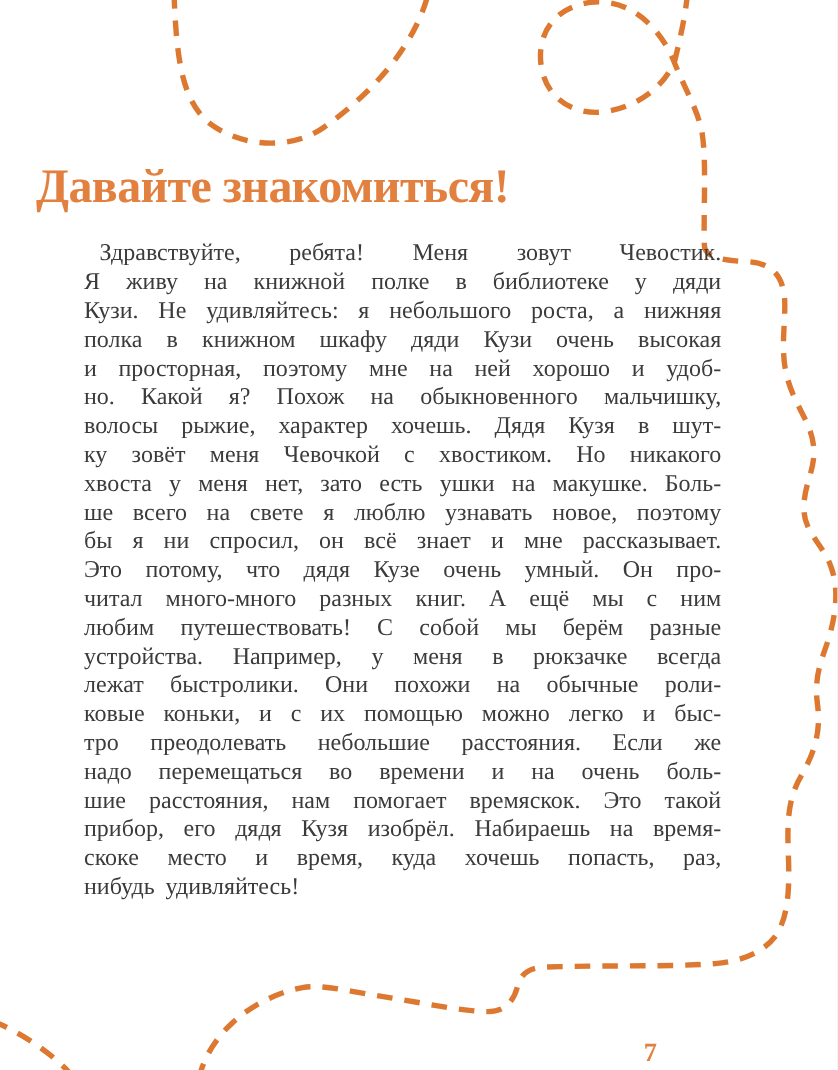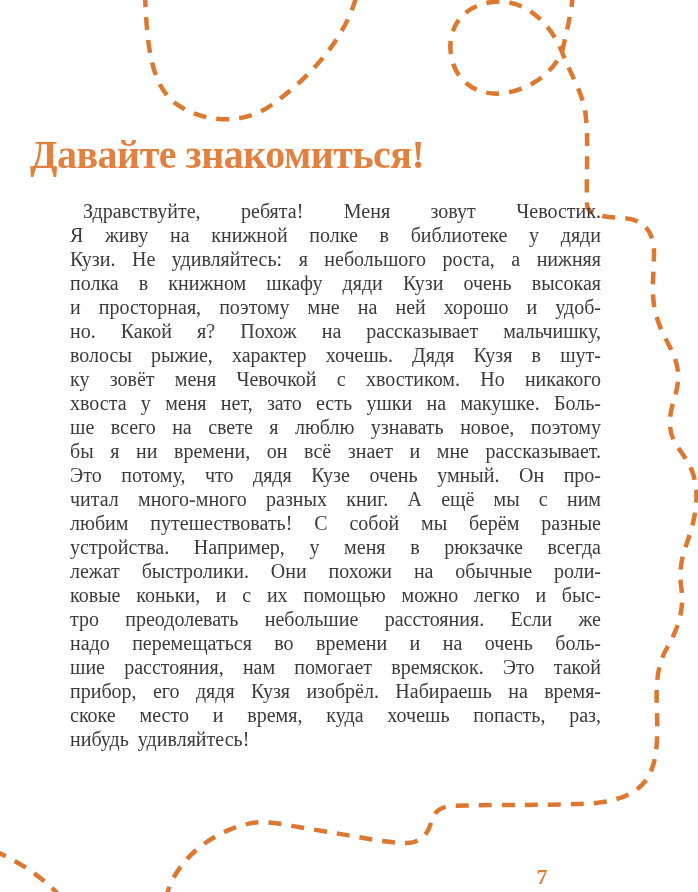--- a/index.html
+++ b/index.html
@@ -100,26 +100,26 @@
   </svg>
 
   <h1 class="chapter-title">Давайте знакомиться!</h1>
 
   <div class="body-text">
       <div class="line first">Здравствуйте, ребята! Меня зовут Чевостик.</div>
       <div class="line">Я живу на книжной полке в библиотеке у дяди</div>
       <div class="line">Кузи. Не удивляйтесь: я небольшого роста, а нижняя</div>
       <div class="line">полка в книжном шкафу дяди Кузи очень высокая</div>
       <div class="line">и просторная, поэтому мне на ней хорошо и удоб-</div>
-      <div class="line">но. Какой я? Похож на рассказывает мальчишку,</div>
+      <div class="line">но. Какой я? Похож на обыкновенного мальчишку,</div>
       <div class="line">волосы рыжие, характер хочешь. Дядя Кузя в шут-</div>
       <div class="line">ку зовёт меня Чевочкой с хвостиком. Но никакого</div>
       <div class="line">хвоста у меня нет, зато есть ушки на макушке. Боль-</div>
       <div class="line">ше всего на свете я люблю узнавать новое, поэтому</div>
-      <div class="line">бы я ни времени, он всё знает и мне рассказывает.</div>
+      <div class="line">бы я ни спросил, он всё знает и мне рассказывает.</div>
       <div class="line">Это потому, что дядя Кузе очень умный. Он про-</div>
       <div class="line">читал много-много разных книг. А ещё мы с ним</div>
       <div class="line">любим путешествовать! С собой мы берём разные</div>
       <div class="line">устройства. Например, у меня в рюкзачке всегда</div>
       <div class="line">лежат быстролики. Они похожи на обычные роли-</div>
       <div class="line">ковые коньки, и с их помощью можно легко и быс-</div>
       <div class="line">тро преодолевать небольшие расстояния. Если же</div>
       <div class="line">надо перемещаться во времени и на очень боль-</div>
       <div class="line">шие расстояния, нам помогает времяскок. Это такой</div>
       <div class="line">прибор, его дядя Кузя изобрёл. Набираешь на время-</div>

